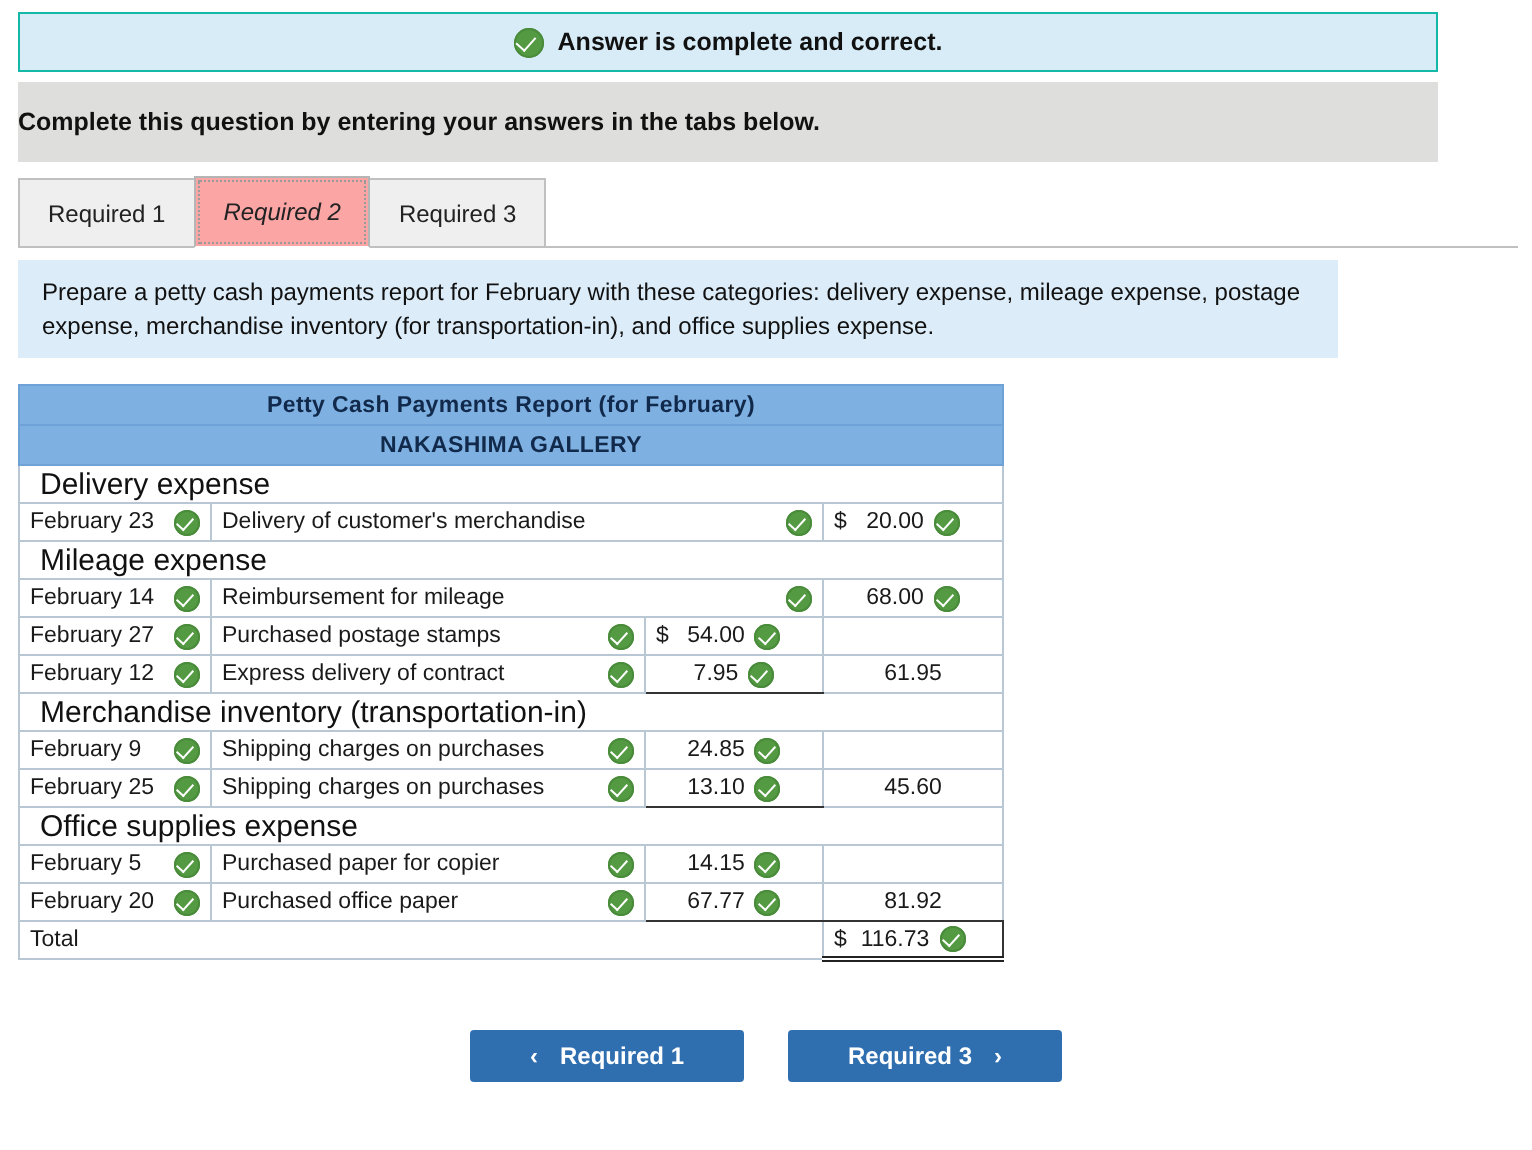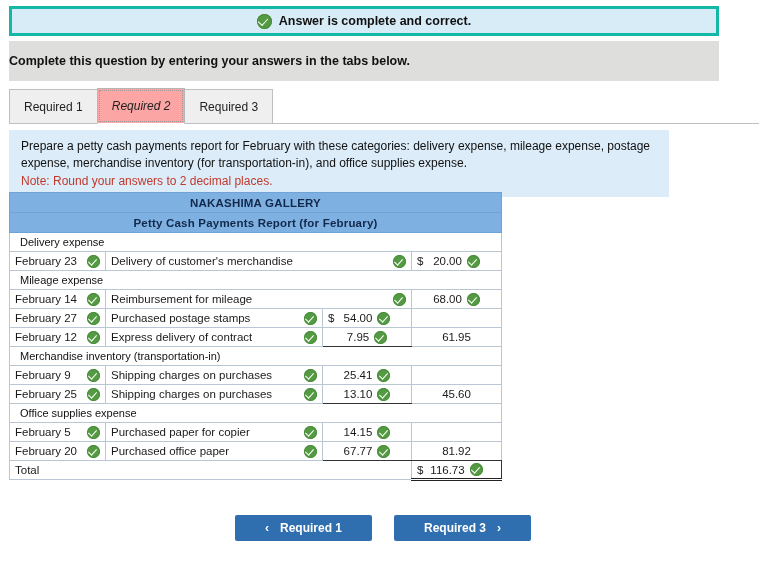--- a/index.html
+++ b/index.html
@@ -19,21 +19,21 @@
 
   
   .status-banner {
     position: absolute;
     left: 9px;
     top: 6px;
     width: 710px;
     height: 30px;
     box-sizing: border-box;
     background: #d8ecf8;
-    border: 3px solid #14b8a6;
+    border: 1px solid #14b8a6;
     display: flex;
     align-items: center;
     justify-content: center;
   }
   .status-banner .status-text {
     font-weight: bold;
     font-size: 12.5px;
     color: #111;
     margin-left: 7px;
   }
@@ -168,21 +168,21 @@
     text-align: center;
     border: 1px solid #6fa2d6;
     height: 20px;
     font-size: 11.5px;
     letter-spacing: .2px;
   }
   .report .hdr.sub td { font-size: 11.5px; }
 
   .cat td {
     padding-left: 10px;
-    font-size: 11px;
+    font-size: 15px;
     color: #111;
   }
 
   
   .cellrow {
     display: flex;
     align-items: center;
     height: 100%;
     width: 100%;
   }
@@ -257,37 +257,36 @@
   <div class="tab active">
     <span>Required 2</span>
   </div>
   <div class="tab">
     <span>Required 3</span>
   </div>
 </div>
 
 <div class="prompt-box">
   <span>Prepare a petty cash payments report for February with these categories: delivery expense, mileage expense, postage expense, merchandise inventory (for transportation-in), and office supplies expense.</span>
-  <span class="prompt-note">Note: Round your answers to 2 decimal places.</span>
 </div>
 
 <table class="report">
   <colgroup>
     <col style="width:96px">
     <col style="width:217px">
     <col style="width:89px">
     <col style="width:90px">
   </colgroup>
   <tbody>
+    <tr class="hdr sub">
+      <td colspan="4">Petty Cash Payments Report (for February)</td>
+    </tr>
     <tr class="hdr">
       <td colspan="4">NAKASHIMA GALLERY</td>
     </tr>
-    <tr class="hdr sub">
-      <td colspan="4">Petty Cash Payments Report (for February)</td>
-    </tr>
 
     <tr class="cat">
       <td colspan="4">Delivery expense</td>
     </tr>
     <tr>
       <td class="date-cell">
         <span class="cellrow">
           <span class="txt">February 23</span>
           <span class="chk"></span>
         </span>
@@ -390,21 +389,21 @@
         </span>
       </td>
       <td>
         <span class="cellrow">
           <span class="txt">Shipping charges on purchases</span>
           <span class="chk"></span>
         </span>
       </td>
       <td class="money">
         <span class="cellrow right">
-          <span>25.41</span>
+          <span>24.85</span>
           <span class="chk"></span>
         </span>
       </td>
       <td></td>
     </tr>
     <tr>
       <td class="date-cell">
         <span class="cellrow">
           <span class="txt">February 25</span>
           <span class="chk"></span>

